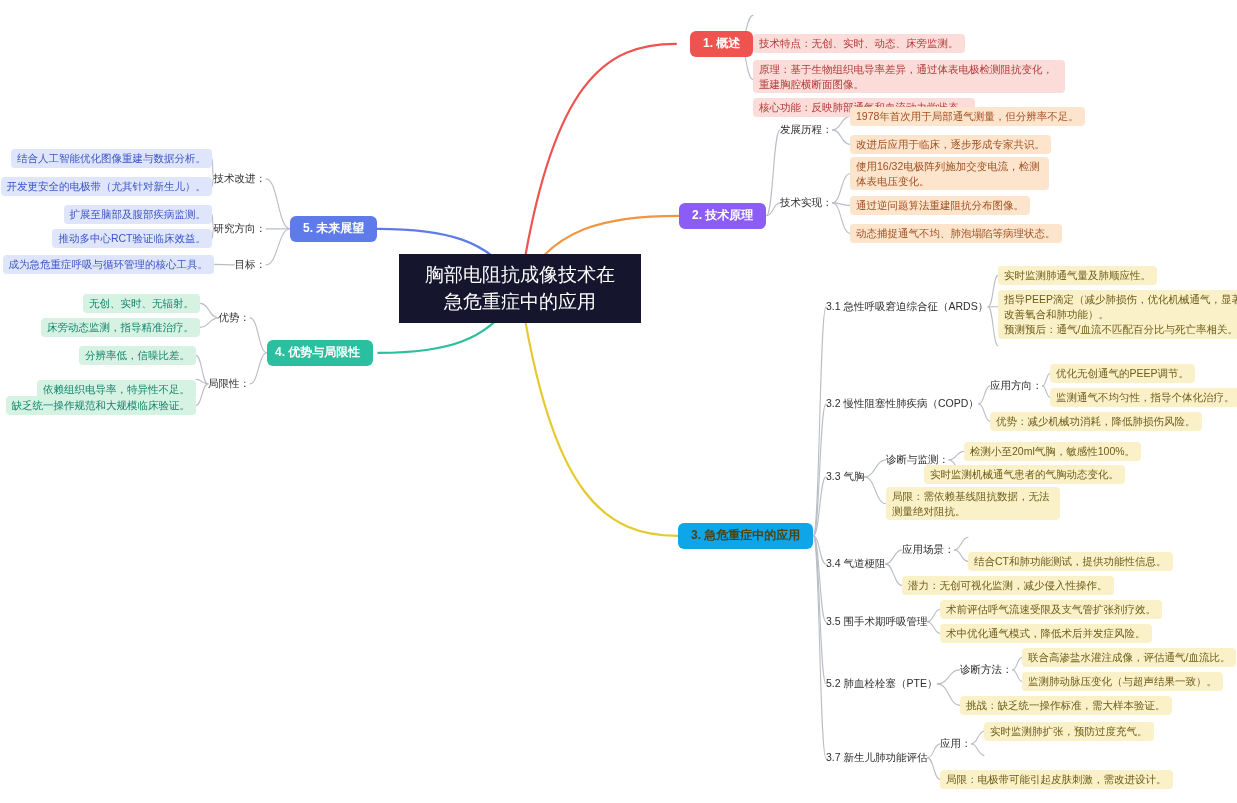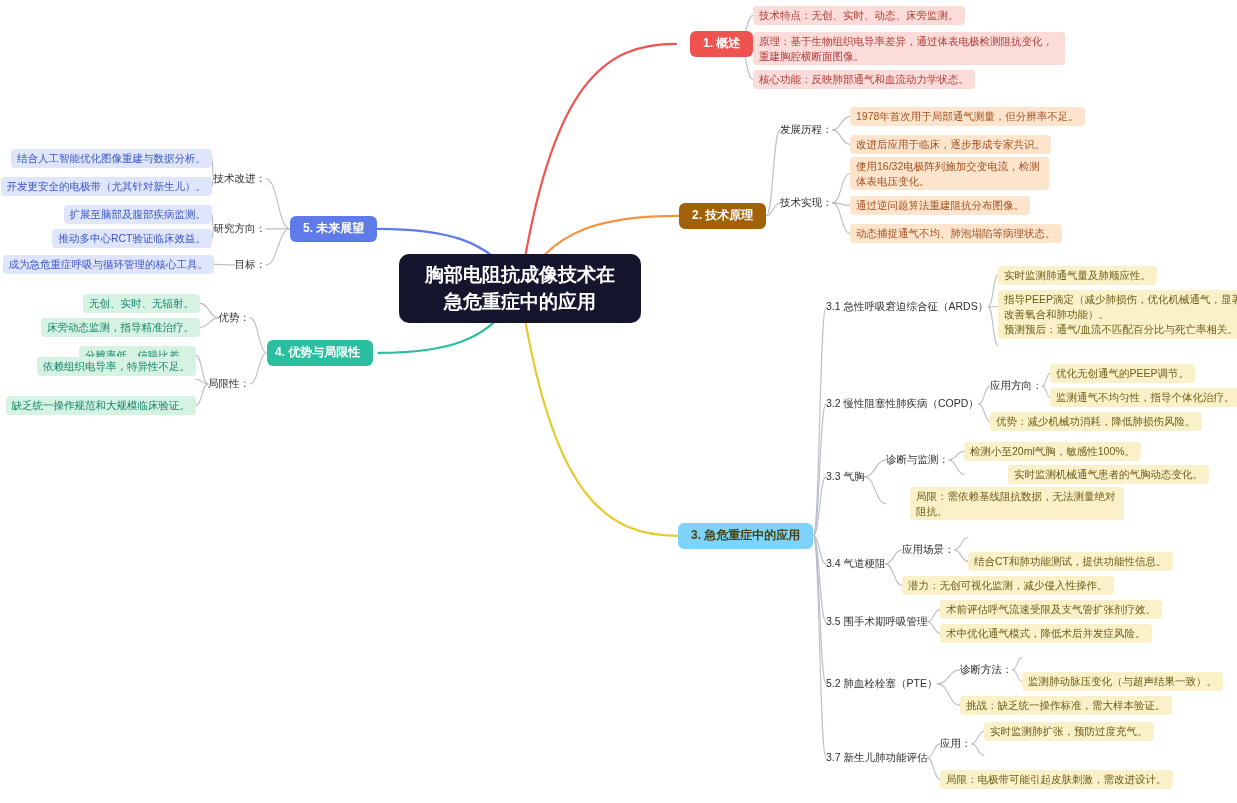--- a/index.html
+++ b/index.html
@@ -1,32 +1,32 @@
 <!DOCTYPE html>
 <html><head>
 <meta charset="utf-8">
 <title>胸部电阻抗成像技术在急危重症中的应用</title>
 <style>
   html,body{margin:0;padding:0;}
   body{background:#ffffff;font-family:"Liberation Sans","DejaVu Sans",sans-serif;}
   #canvas{position:relative;width:1237px;height:803px;background:#ffffff;overflow:hidden;}
   #edges{position:absolute;left:0;top:0;}
   .node{position:absolute;box-sizing:border-box;}
-  .center{background:#15152e;color:#ffffff;font-size:19px;font-weight:700;line-height:1.4;
-          text-align:center;padding:8px 10px;border-radius:10px;width:242px;}
+  .center{background:#15152e;color:#ffffff;font-size:19px;font-weight:400;line-height:1.4;
+          text-align:center;padding:8px 10px;border-radius:0;width:242px;}
   .btopic{font-size:12px;font-weight:700;color:#ffffff;padding:5px 13px;border-radius:6px;
           white-space:nowrap;line-height:1.3;}
   .bg1{background:#ee534f;margin-left:14px;}
-  .bg2{background:#a16207;}
-  .bg3{background:#7dd3fc;color:#4a420f;}
+  .bg2{background:#8b5cf6;}
+  .bg3{background:#0ea5e9;color:#4a420f;}
   .bg4{background:#2abf9e;padding-left:8px;}
   .bg5{background:#5f7bea;}
   .leaf{font-size:10.5px;line-height:1.4;padding:2px 6px;border-radius:4px;white-space:nowrap;}
   .wrap{white-space:normal;}
-  .lf1{background:#fbdcd8;color:#b03a3a;}
+  .lf1{background:#fbdcd8;color:#b03a3a;margin-top:28px;}
   .lf2{background:#fde4cd;color:#a05020;}
   .lf3{background:#fbf1c9;color:#6b5d18;}
   .lf4{background:#d5f2e3;color:#15836b;}
   .lf5{background:#dfe5fb;color:#3b55c4;}
   .slabel{font-size:10.5px;line-height:1.5;color:#2e2e2e;white-space:nowrap;}
 </style>
 </head>
 <body>
 
 <div id="canvas">
@@ -123,49 +123,50 @@
 
   <div class="node slabel" id="s32" style="left:826px;top:396px">3.2 慢性阻塞性肺疾病（COPD）</div>
   <div class="node slabel" id="s32dir" style="left:990px;top:378px">应用方向：</div>
   <div class="node leaf lf3" id="s32dir0" style="left:1050px;top:364px">优化无创通气的PEEP调节。</div>
   <div class="node leaf lf3" id="s32dir1" style="left:1050px;top:388px">监测通气不均匀性，指导个体化治疗。</div>
   <div class="node leaf lf3" id="s32adv" style="left:990px;top:412px">优势：减少机械功消耗，降低肺损伤风险。</div>
 
   <div class="node slabel" id="s33" style="left:826px;top:469px">3.3 气胸</div>
   <div class="node slabel" id="s33diag" style="left:886px;top:452px">诊断与监测：</div>
   <div class="node leaf lf3" id="s33diag0" style="left:964px;top:442px">检测小至20ml气胸，敏感性100%。</div>
-  <div class="node leaf lf3" id="s33diag1" style="left:1008px;top:465px">实时监测机械通气患者的气胸动态变化。</div>
-  <div class="node leaf lf3 wrap" id="s33lim" style="left:910px;top:487px;width:214px">局限：需依赖基线阻抗数据，无法测量绝对阻抗。</div>
+  <div class="node leaf lf3" id="s33diag1" style="left:924px;top:465px">实时监测机械通气患者的气胸动态变化。</div>
+  <div class="node leaf lf3 wrap" id="s33lim" style="left:886px;top:487px;width:174px">局限：需依赖基线阻抗数据，无法测量绝对阻抗。</div>
 
   <div class="node slabel" id="s34" style="left:826px;top:556px">3.4 气道梗阻</div>
   <div class="node slabel" id="s34app" style="left:902px;top:542px">应用场景：</div>
   <div class="node leaf lf3" id="s34app1" style="left:968px;top:552px">结合CT和肺功能测试，提供功能性信息。</div>
   <div class="node leaf lf3" id="s34pot" style="left:902px;top:576px">潜力：无创可视化监测，减少侵入性操作。</div>
 
   <div class="node slabel" id="s35" style="left:826px;top:614px">3.5 围手术期呼吸管理</div>
   <div class="node leaf lf3" id="s35c0" style="left:940px;top:600px">术前评估呼气流速受限及支气管扩张剂疗效。</div>
   <div class="node leaf lf3" id="s35c1" style="left:940px;top:624px">术中优化通气模式，降低术后并发症风险。</div>
 
   <div class="node slabel" id="s36" style="left:826px;top:676px">5.2 肺血栓栓塞（PTE）</div>
   <div class="node slabel" id="s36diag" style="left:960px;top:662px">诊断方法：</div>
+  <div class="node leaf lf3" id="s36diag0" style="left:1022px;top:648px">联合高渗盐水灌注成像，评估通气/血流比。</div>
   <div class="node leaf lf3" id="s36diag1" style="left:1022px;top:672px">监测肺动脉压变化（与超声结果一致）。</div>
   <div class="node leaf lf3" id="s36cha" style="left:960px;top:696px">挑战：缺乏统一操作标准，需大样本验证。</div>
 
   <div class="node slabel" id="s37" style="left:826px;top:750px">3.7 新生儿肺功能评估</div>
   <div class="node slabel" id="s37app" style="left:940px;top:736px">应用：</div>
   <div class="node leaf lf3" id="s37app0" style="left:984px;top:722px">实时监测肺扩张，预防过度充气。</div>
   <div class="node leaf lf3" id="s37lim" style="left:940px;top:770px">局限：电极带可能引起皮肤刺激，需改进设计。</div>
 
   <div class="node btopic bg4" id="b4" style="left:267px;top:340px">4. 优势与局限性</div>
   <div class="node slabel" id="b4adv" style="right:987px;top:310px">优势：</div>
   <div class="node leaf lf4" id="b4adv0" style="right:1037px;top:294px">无创、实时、无辐射。</div>
   <div class="node leaf lf4" id="b4adv1" style="right:1037px;top:318px">床旁动态监测，指导精准治疗。</div>
   <div class="node slabel" id="b4lim" style="right:987px;top:376px">局限性：</div>
   <div class="node leaf lf4" id="b4lim0" style="right:1041px;top:346px">分辨率低，信噪比差。</div>
-  <div class="node leaf lf4" id="b4lim1" style="right:1041px;top:357px">依赖组织电导率，特异性不足。</div>
+  <div class="node leaf lf4" id="b4lim1" style="right:1041px;top:380px">依赖组织电导率，特异性不足。</div>
   <div class="node leaf lf4" id="b4lim2" style="right:1041px;top:396px">缺乏统一操作规范和大规模临床验证。</div>
 
   <div class="node btopic bg5" id="b5" style="left:290px;top:216px">5. 未来展望</div>
   <div class="node slabel" id="b5tech" style="right:971px;top:171px">技术改进：</div>
   <div class="node leaf lf5" id="b5tech0" style="right:1025px;top:149px">结合人工智能优化图像重建与数据分析。</div>
   <div class="node leaf lf5" id="b5tech1" style="right:1025px;top:177px">开发更安全的电极带（尤其针对新生儿）。</div>
   <div class="node slabel" id="b5res" style="right:971px;top:221px">研究方向：</div>
   <div class="node leaf lf5" id="b5res0" style="right:1025px;top:205px">扩展至脑部及腹部疾病监测。</div>
   <div class="node leaf lf5" id="b5res1" style="right:1025px;top:229px">推动多中心RCT验证临床效益。</div>
   <div class="node slabel" id="b5goal" style="right:971px;top:257px">目标：</div>

